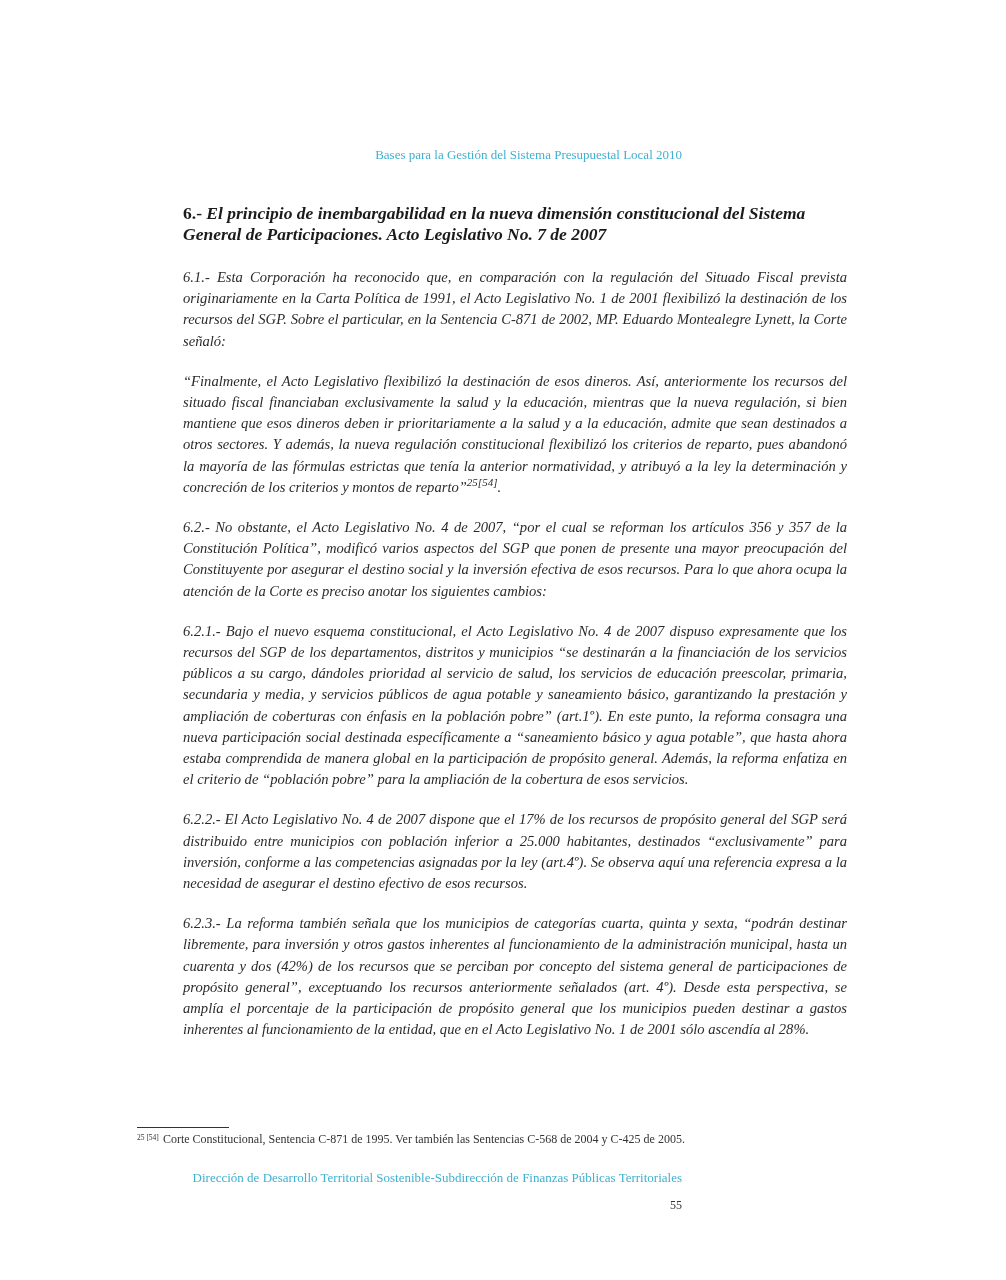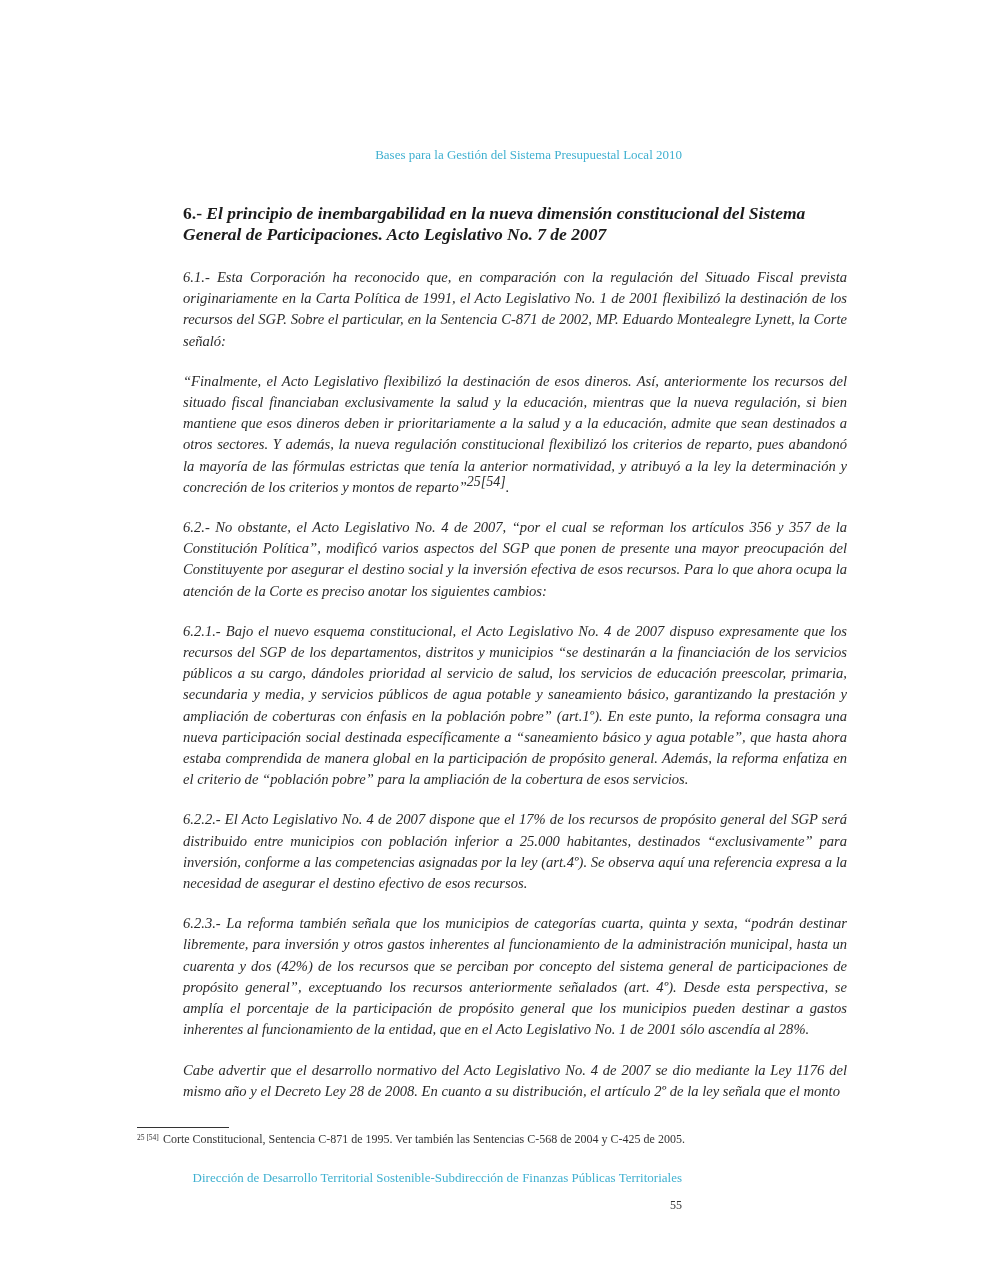--- a/index.html
+++ b/index.html
@@ -15,21 +15,21 @@
   }
   .section-title {
     font-family: "Liberation Serif", serif; font-weight: bold; font-style: italic;
     font-size: 17.5px; line-height: 21px; margin: 0 0 22px 0; color: #1b1b1b;
   }
   .section-title .num { font-style: normal; }
   .para {
     font-style: italic; font-size: 14.6px; line-height: 21.2px;
     text-align: justify; margin: 0 0 19px 0; color: #2a2a2a;
   }
-  .para sup { font-size: 14px; line-height: 0; }
+  .para sup { font-size: 11px; line-height: 0; }
   .footnote-rule {
     position: absolute; left: 137px; top: 1127px; width: 92px; height: 0;
     border-top: 1px solid #333;
   }
   .footnote {
     position: absolute; left: 137px; top: 1132px; width: 700px;
     font-family: "Liberation Serif", serif; font-size: 12px; color: #333;
   }
   .footnote sup { font-size: 7.5px; vertical-align: 3px; margin-right: 4px; }
   .running-footer {
@@ -56,21 +56,20 @@
     <p class="para"><span>“Finalmente, el Acto Legislativo flexibilizó la destinación de esos dineros. Así, anteriormente los recursos del situado fiscal financiaban exclusivamente la salud y la educación, mientras que la nueva regulación, si bien mantiene que esos dineros deben ir prioritariamente a la salud y a la educación, admite que sean destinados a otros sectores. Y además, la nueva regulación constitucional flexibilizó los criterios de reparto, pues abandonó la mayoría de las fórmulas estrictas que tenía la anterior normatividad, y atribuyó a la ley la determinación y concreción de los criterios y montos de reparto”</span><sup>25[54]</sup><span>.</span></p>
 
     <p class="para">6.2.- No obstante, el Acto Legislativo No. 4 de 2007, “por el cual se reforman los artículos 356 y 357 de la Constitución Política”, modificó varios aspectos del SGP que ponen de presente una mayor preocupación del Constituyente por asegurar el destino social y la inversión efectiva de esos recursos. Para lo que ahora ocupa la atención de la Corte es preciso anotar los siguientes cambios:</p>
 
     <p class="para">6.2.1.- Bajo el nuevo esquema constitucional, el Acto Legislativo No. 4 de 2007 dispuso expresamente que los recursos del SGP de los departamentos, distritos y municipios “se destinarán a la financiación de los servicios públicos a su cargo, dándoles prioridad al servicio de salud, los servicios de educación preescolar, primaria, secundaria y media, y servicios públicos de agua potable y saneamiento básico, garantizando la prestación y ampliación de coberturas con énfasis en la población pobre” (art.1º). En este punto, la reforma consagra una nueva participación social destinada específicamente a “saneamiento básico y agua potable”, que hasta ahora estaba comprendida de manera global en la participación de propósito general. Además, la reforma enfatiza en el criterio de “población pobre” para la ampliación de la cobertura de esos servicios.</p>
 
     <p class="para">6.2.2.- El Acto Legislativo No. 4 de 2007 dispone que el 17% de los recursos de propósito general del SGP será distribuido entre municipios con población inferior a 25.000 habitantes, destinados “exclusivamente” para inversión, conforme a las competencias asignadas por la ley (art.4º). Se observa aquí una referencia expresa a la necesidad de asegurar el destino efectivo de esos recursos.</p>
 
     <p class="para">6.2.3.- La reforma también señala que los municipios de categorías cuarta, quinta y sexta, “podrán destinar libremente, para inversión y otros gastos inherentes al funcionamiento de la administración municipal, hasta un cuarenta y dos (42%) de los recursos que se perciban por concepto del sistema general de participaciones de propósito general”, exceptuando los recursos anteriormente señalados (art. 4º). Desde esta perspectiva, se amplía el porcentaje de la participación de propósito general que los municipios pueden destinar a gastos inherentes al funcionamiento de la entidad, que en el Acto Legislativo No. 1 de 2001 sólo ascendía al 28%.</p>
 
-    <p class="para">Cabe advertir que el desarrollo normativo del Acto Legislativo No. 4 de 2007 se dio mediante la Ley 1176 del mismo año y el Decreto Ley 28 de 2008. En cuanto a su distribución, el artículo 2º de la ley señala que el monto</p>
   </div>
 
   <div class="footnote-rule"></div>
   <div class="footnote"><sup>25  [54]</sup><span>Corte Constitucional, Sentencia C-871 de 1995. Ver también las Sentencias C-568 de 2004 y C-425 de 2005.</span></div>
 
   <div class="running-footer">Dirección de Desarrollo Territorial Sostenible-Subdirección de Finanzas Públicas Territoriales</div>
   <div class="page-number">55</div>
 </div>
 
 </body></html>

